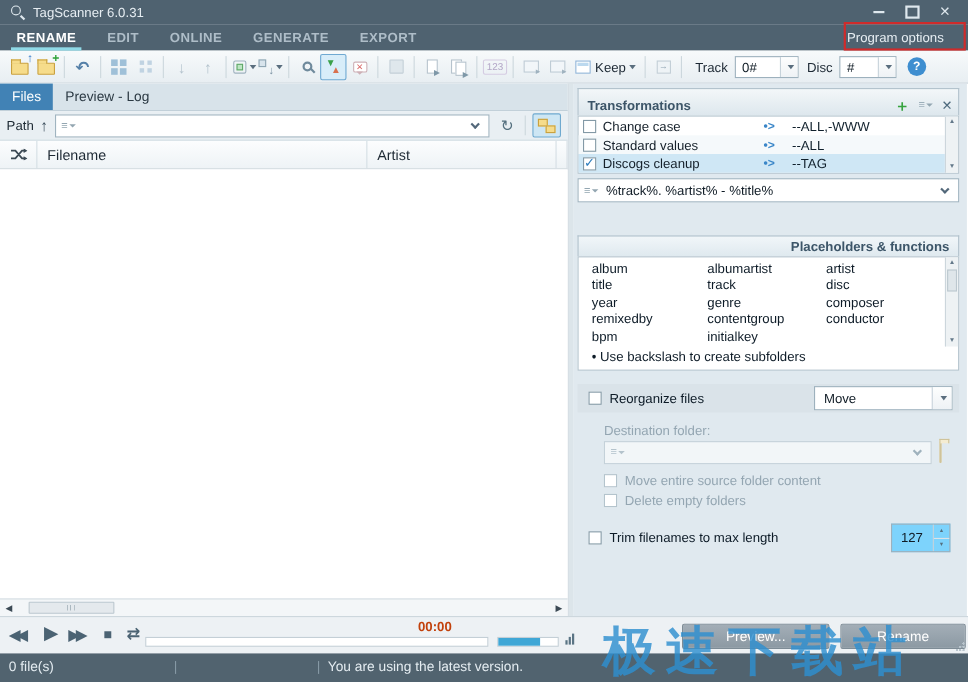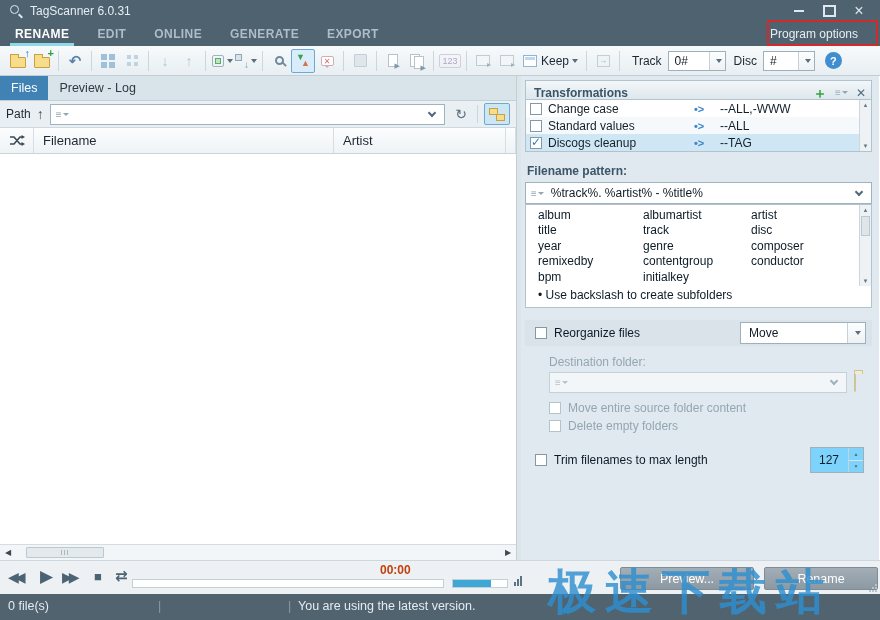--- a/index.html
+++ b/index.html
@@ -106,21 +106,21 @@
   .col-title { flex:1; overflow:hidden; }
   .filelist { flex:1; background:#fff; }
   
   .hscroll { height:16px; background:#f3f6f8; border-top:1px solid #d5dde2; position:relative; }
   .hs-arrow { position:absolute; top:0; width:16px; height:15px; display:flex; align-items:center; justify-content:center; font-size:8px; color:#3c4a55; }
   .hs-left { left:0; } .hs-right { right:0; }
   .hs-thumb { position:absolute; left:26px; top:2px; width:78px; height:11px; background:#e4e9ed; border:1px solid #bcc8cf; border-radius:1px; }
   .hs-thumb::after { content:""; position:absolute; left:50%; top:2px; bottom:2px; width:7px; margin-left:-4px; background:repeating-linear-gradient(90deg,#aab7bf 0,#aab7bf 1px,transparent 1px,transparent 3px); }
 
   
-  .panel-head { height:19px; background:linear-gradient(#f3f7f9,#dde7ed); border:1px solid #b3c3cd; border-bottom:none; display:flex; align-items:center; padding:5px 5px 0 8px; }
+  .panel-head { height:25px; background:linear-gradient(#f3f7f9,#dde7ed); border:1px solid #b3c3cd; border-bottom:none; display:flex; align-items:center; padding:5px 5px 0 8px; }
   .panel-title { font-size:12px; font-weight:bold; color:#3c5568; }
   .ph-icons { margin-left:auto; display:flex; align-items:center; gap:8px; }
   .plus { color:#36a33e; font-weight:bold; font-size:14px; line-height:12px; }
   .mini-menu { font-size:10px; color:#9db0bb; display:flex; align-items:center; }
   .close-x { color:#4e6b7e; font-weight:bold; font-size:12px; }
   .translist { background:#fff; border:1px solid #b3c3cd; position:relative; padding-right:12px; }
   .trow { height:17px; display:flex; align-items:center; padding-left:4px; font-size:12px; color:#15202a; }
   .trow.alt { background:#f5f9fb; }
   .trow.sel { background:#cfe7f5; }
   .cb { width:12px; height:12px; border:1px solid #8399a6; background:#fff; display:inline-block; position:relative; flex:0 0 auto; }
@@ -396,27 +396,29 @@
           <span class="tlabel">Discogs cleanup</span>
           <span class="tarrow">•&gt;</span>
           <span class="tvalue">--TAG</span>
         </div>
         <div class="vscroll">
           <span class="vs-up">▲</span>
           <span class="vs-down">▼</span>
         </div>
       </div>
 
-      <div class="sec-label">Filename pattern:</div>
       <div class="combo fp-combo">
         <span class="cicon">≡<span class="caret lite" style="border-top-width:3px;margin-left:1px;"></span></span>
         <span class="ctext">%track%. %artist% - %title%</span>
         <span class="chev"></span>
       </div>
 
+      <div class="ph-box-head">
+        <span class="panel-title">Placeholders &amp; functions</span>
+      </div>
       <div class="ph-box-body">
         <div class="ph-cols">
           <div class="ph-col ph-col1">
             <span>album</span>
             <span>title</span>
             <span>year</span>
             <span>remixedby</span>
             <span>bpm</span>
           </div>
           <div class="ph-col ph-col2">

